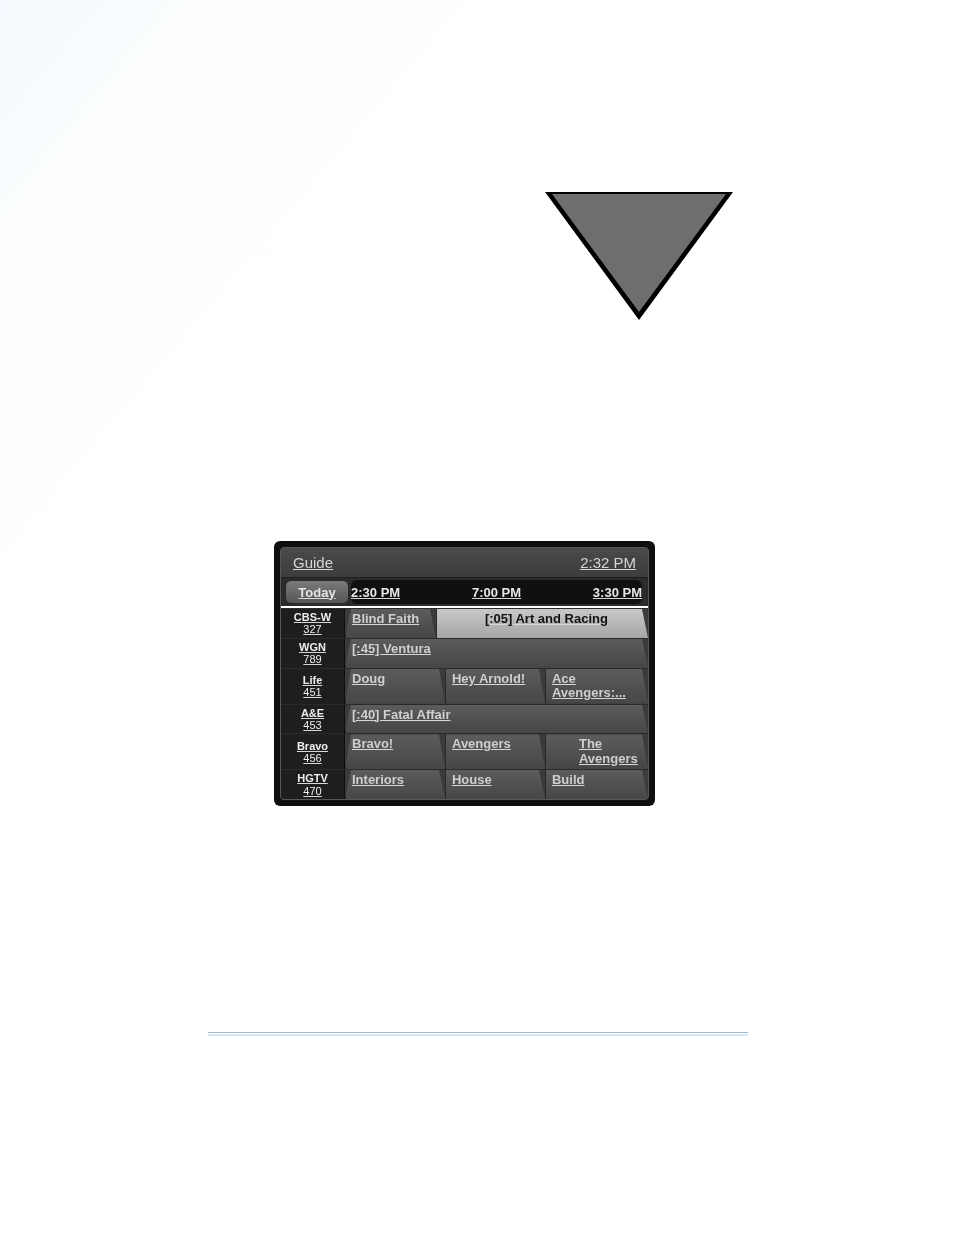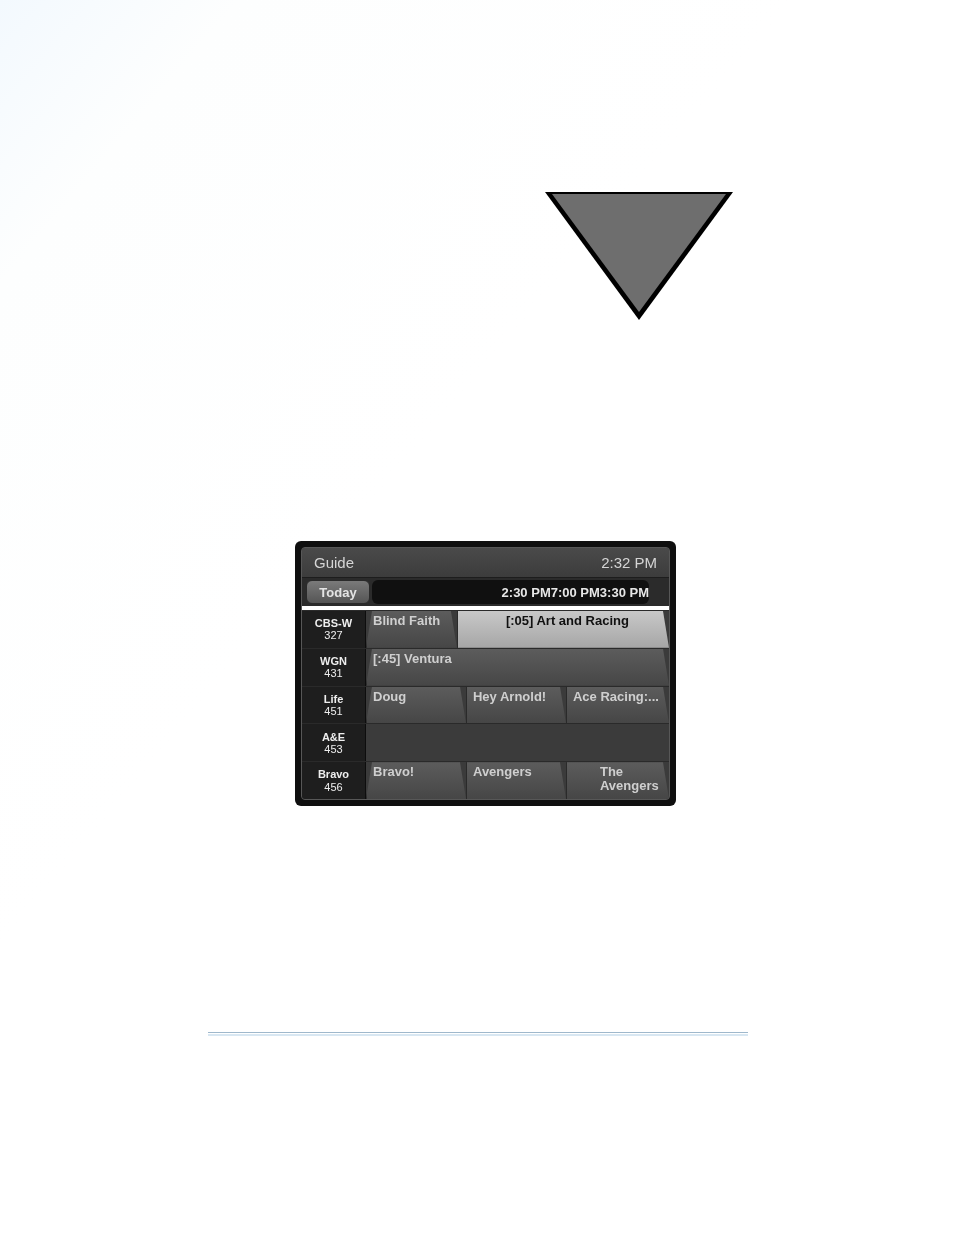--- a/index.html
+++ b/index.html
@@ -31,29 +31,30 @@
     top: -126px;
     width: 0; height: 0;
     border-left: 87px solid transparent;
     border-right: 87px solid transparent;
     border-top: 118px solid #6e6e6e;
   }
 
   
   .guide-widget {
     position: absolute;
-    left: 295px;
+    left: 274px;
     top: 541px;
     width: 381px;
     height: 265px;
     background: #0f0f0f;
     border-radius: 6px;
     padding: 6px;
     color: #d7d7d7;
     font-size: 13px;
+    text-decoration: underline;
   }
   .guide-inner {
     width: 100%; height: 100%;
     background: #3b3b3b;
     border: 1px solid #575757;
     border-radius: 4px;
     display: flex;
     flex-direction: column;
     overflow: hidden;
   }
@@ -64,45 +65,45 @@
     padding: 6px 12px;
     background: linear-gradient(#4a4a4a,#3c3c3c);
     font-size: 15px;
     color: #d5d5d5;
   }
   .timeline-row {
     display: flex;
     align-items: center;
     background: #2b2b2b;
     border-top: 1px solid #1d1d1d;
-    border-bottom: 4px solid #ffffff;
+    border-bottom: 2px solid #ffffff;
   }
   .day-pill {
     flex: 0 0 64px;
     height: 24px;
     margin: 2px 2px 2px 4px;
     background: linear-gradient(#7a7a7a,#555);
     border: 1px solid #2a2a2a;
     border-radius: 6px;
     color: #e4e4e4;
     font-size: 13px;
     display: flex;
     align-items: center;
     justify-content: center;
     font-weight: bold;
   }
   .time-slots {
     flex: 1;
     height: 24px;
-    margin: 2px 20px 2px 0;
+    margin: 2px 6px 2px 0;
     background: #101010;
     border-radius: 6px;
     display: flex;
     align-items: center;
-    justify-content: flex-end;
+    justify-content: space-between;
     color: #e7e7e7;
     font-size: 13px;
     font-weight: bold;
   }
   .grid-body {
     flex: 1;
     display: flex;
     flex-direction: column;
   }
   .grid-row {
@@ -186,53 +187,67 @@
               <span>327</span>
             </div>
             <div class="programs">
               <div class="prog leadin" style="width: 30%;">Blind Faith</div>
               <div class="prog highlight" style="width: 70%; padding-left: 48px;">[:05] Art and Racing</div>
             </div>
           </div>
           <div class="grid-row">
             <div class="ch-cell">
               <span class="ch-name">WGN</span>
-              <span>431</span>
+              <span>789</span>
             </div>
             <div class="programs">
               <div class="prog leadin" style="width: 100%;">[:45] Ventura</div>
             </div>
           </div>
           <div class="grid-row">
             <div class="ch-cell">
               <span class="ch-name">Life</span>
               <span>451</span>
             </div>
             <div class="programs">
               <div class="prog leadin" style="width: 33%;">Doug</div>
               <div class="prog" style="width: 33%;">Hey Arnold!</div>
-              <div class="prog" style="width: 34%;">Ace Racing:...</div>
+              <div class="prog" style="width: 34%;">Ace Avengers:...</div>
             </div>
           </div>
           <div class="grid-row">
             <div class="ch-cell">
               <span class="ch-name">A&amp;E</span>
               <span>453</span>
+            </div>
+            <div class="programs">
+              <div class="prog leadin" style="width: 100%;">[:40] Fatal Affair</div>
             </div>
           </div>
           <div class="grid-row">
             <div class="ch-cell">
               <span class="ch-name">Bravo</span>
               <span>456</span>
             </div>
             <div class="programs">
               <div class="prog leadin" style="width: 33%;">Bravo!</div>
               <div class="prog" style="width: 33%;">Avengers</div>
               <div class="prog" style="width: 34%; padding-left: 33px;">The Avengers</div>
             </div>
           </div>
+          <div class="grid-row">
+            <div class="ch-cell">
+              <span class="ch-name">HGTV</span>
+              <span>470</span>
+            </div>
+            <div class="programs">
+              <div class="prog leadin" style="width: 33%;">Interiors</div>
+              <div class="prog" style="width: 33%;">House</div>
+              <div class="prog" style="width: 34%;">Build</div>
+            </div>
+          </div>
         </div>
   </div>
 </div>
 
 <div class="footer-rule"></div>
 
 </div>
 
 </body></html>

